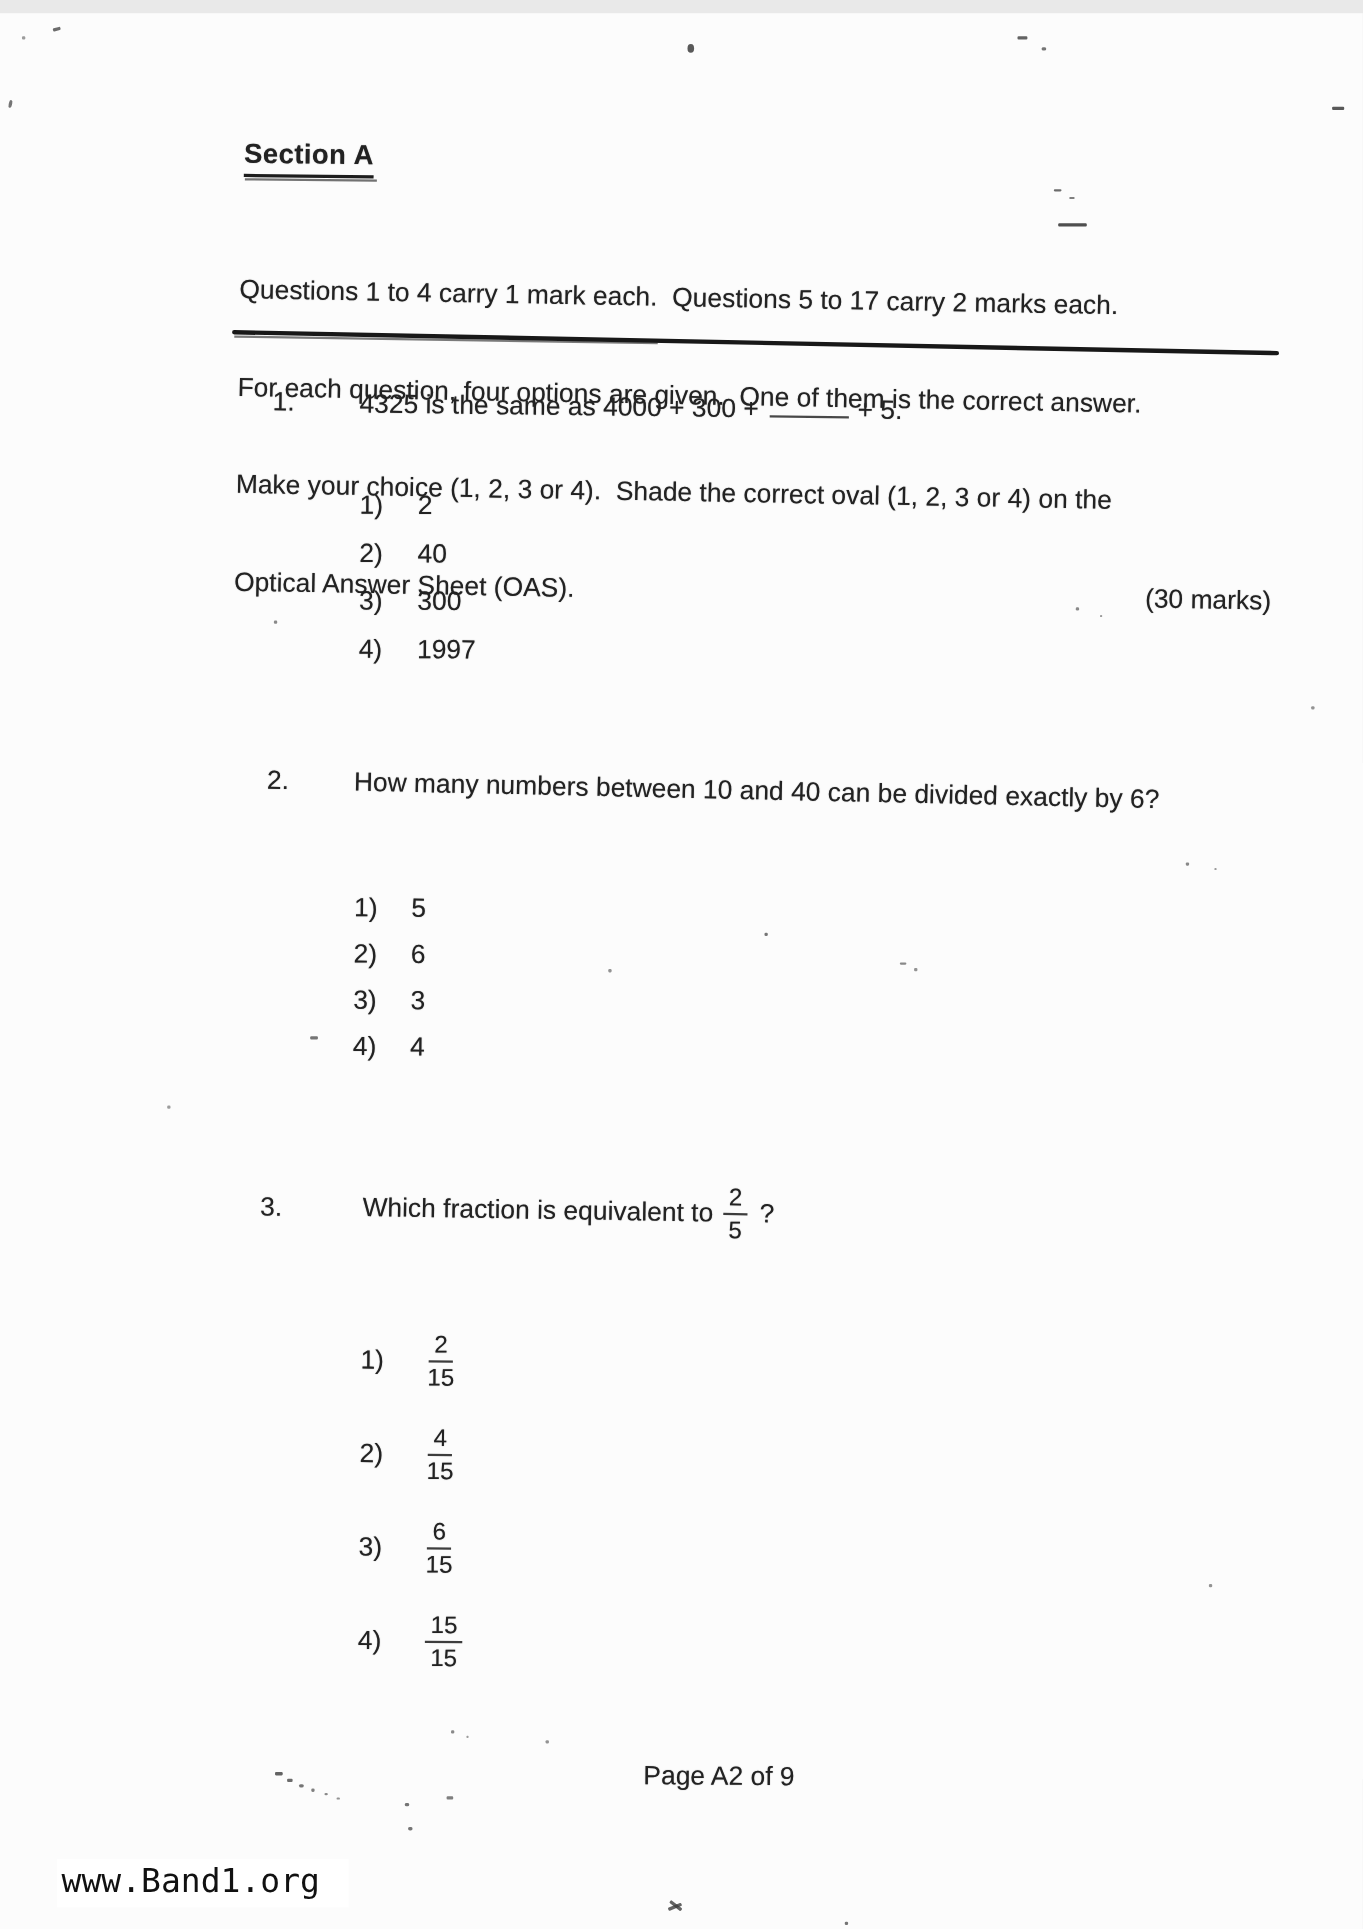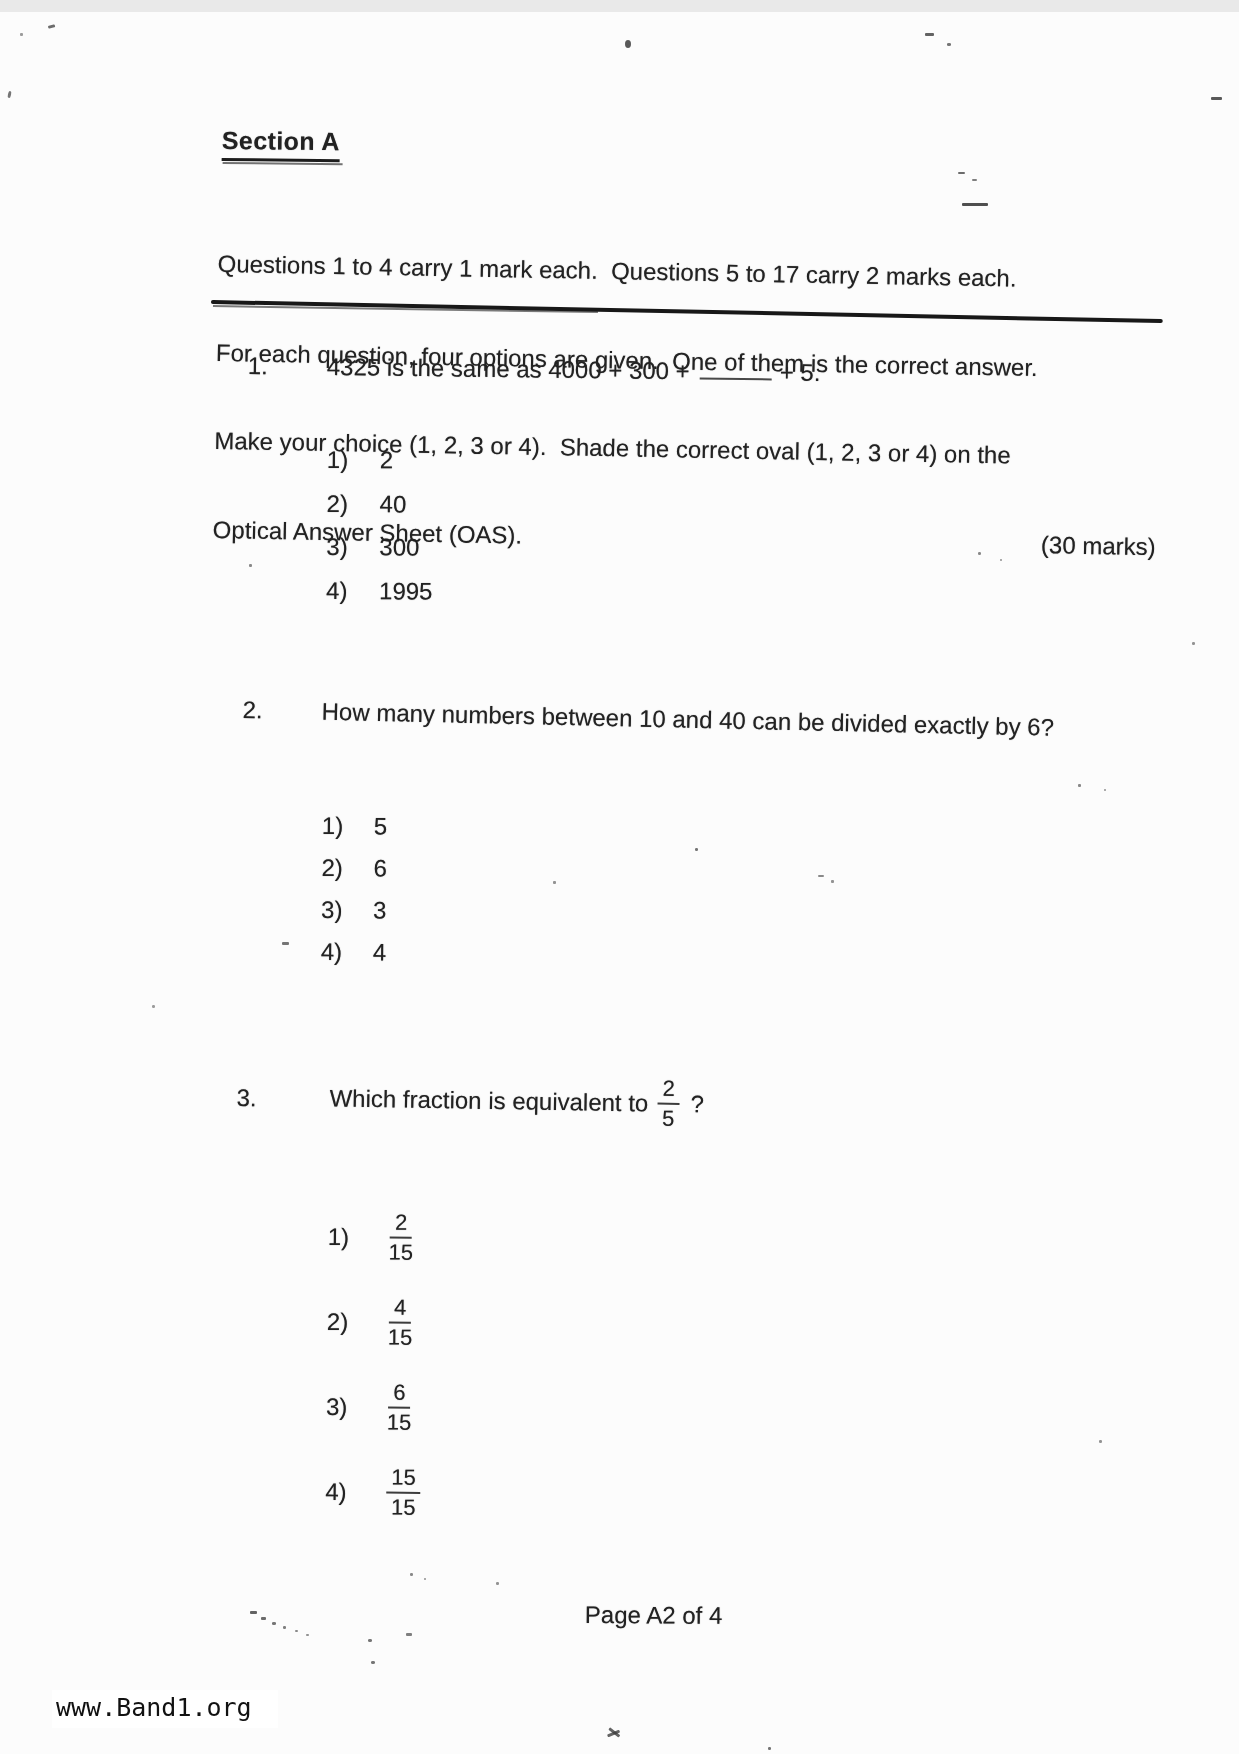--- a/index.html
+++ b/index.html
@@ -82,21 +82,21 @@
   .q3 .suffix{ margin-left:2px; }
 
   
   .page-number{
     position:absolute; left:585px; top:1589px; font-size:24px;
     transform:rotate(.4deg); transform-origin:0 0;
   }
   .watermark{
     position:absolute; left:52px; top:1678px;
     font-family:"DejaVu Sans Mono", monospace;
-    font-size:25px; color:#111; background:#ffffff;
+    font-size:30px; color:#111; background:#ffffff;
     padding:3px 26px 6px 4px;
   }
 
   
   .artifact{ position:absolute; background:#3c3c3c; border-radius:40%; }
   .a-dash{ border-radius:1px; }
 </style>
 </head>
 <body>
 
@@ -130,21 +130,21 @@
     <div class="opt">
       <span class="opt-label">2)</span>
       <span class="opt-value">40</span>
     </div>
     <div class="opt">
       <span class="opt-label">3)</span>
       <span class="opt-value">300</span>
     </div>
     <div class="opt">
       <span class="opt-label">4)</span>
-      <span class="opt-value">1995</span>
+      <span class="opt-value">1997</span>
     </div>
   </div>
 
   <div class="question q2 scan">
     <span class="qnum">2.</span>
     <span class="qtext">How many numbers between 10 and 40 can be divided exactly by 6?</span>
   </div>
 
   <div class="options opts-q2 opts-plain scan">
     <div class="opt">
@@ -199,21 +199,21 @@
     </div>
     <div class="opt">
       <span class="opt-label">4)</span>
       <span class="fraction">
         <span class="num">15</span>
         <span class="den">15</span>
       </span>
     </div>
   </div>
 
-  <div class="page-number scan">Page A2 of 4</div>
+  <div class="page-number scan">Page A2 of 9</div>
 
   <div class="watermark">www.Band1.org</div>
 
   <div class="artifact a-dash" style="left:48px;top:13px;width:7px;height:2.5px;transform:rotate(-14deg);opacity:.75"></div>
   <div class="artifact" style="left:20px;top:21px;width:2.5px;height:2.5px;opacity:.5"></div>
   <div class="artifact" style="left:625px;top:28px;width:6px;height:8px;border-radius:50%;opacity:.85"></div>
   <div class="artifact a-dash" style="left:925px;top:21px;width:9px;height:2.5px;opacity:.8"></div>
   <div class="artifact" style="left:947px;top:31px;width:4px;height:2.5px;opacity:.7"></div>
   <div class="artifact a-dash" style="left:1211px;top:85px;width:11px;height:3px;opacity:.85"></div>
   <div class="artifact" style="left:8px;top:79px;width:3px;height:7px;transform:rotate(12deg);opacity:.7"></div>

